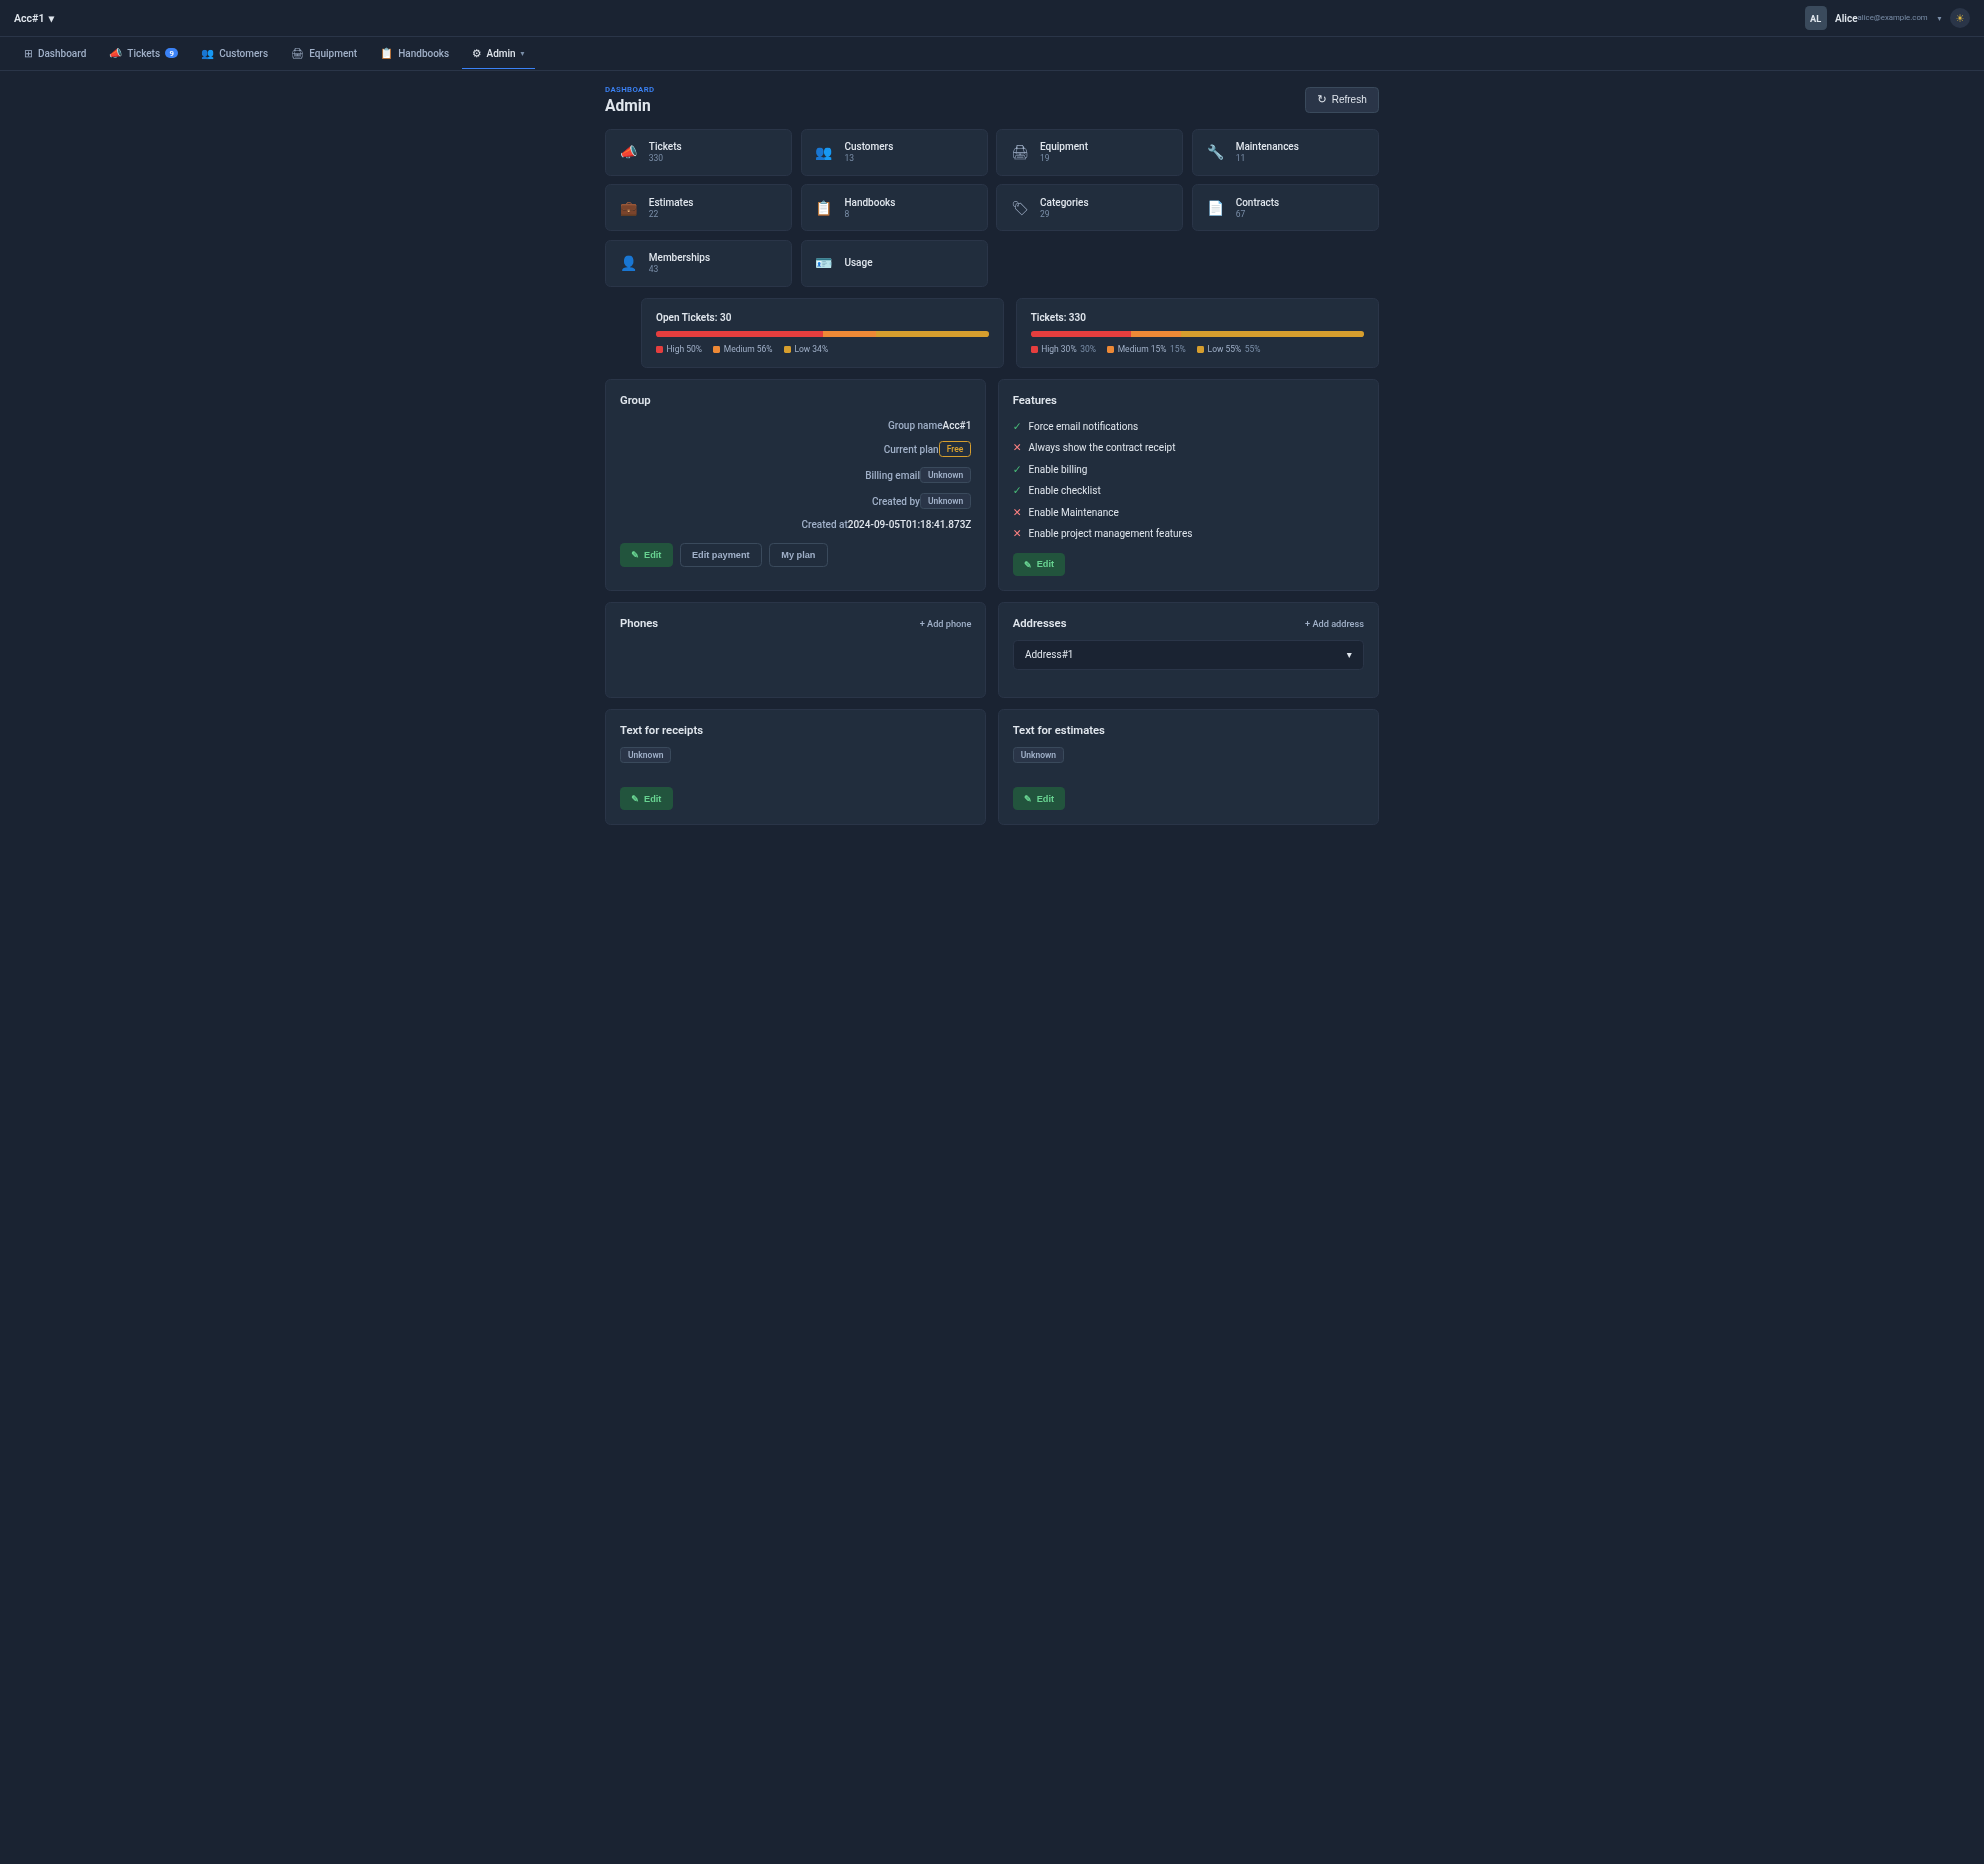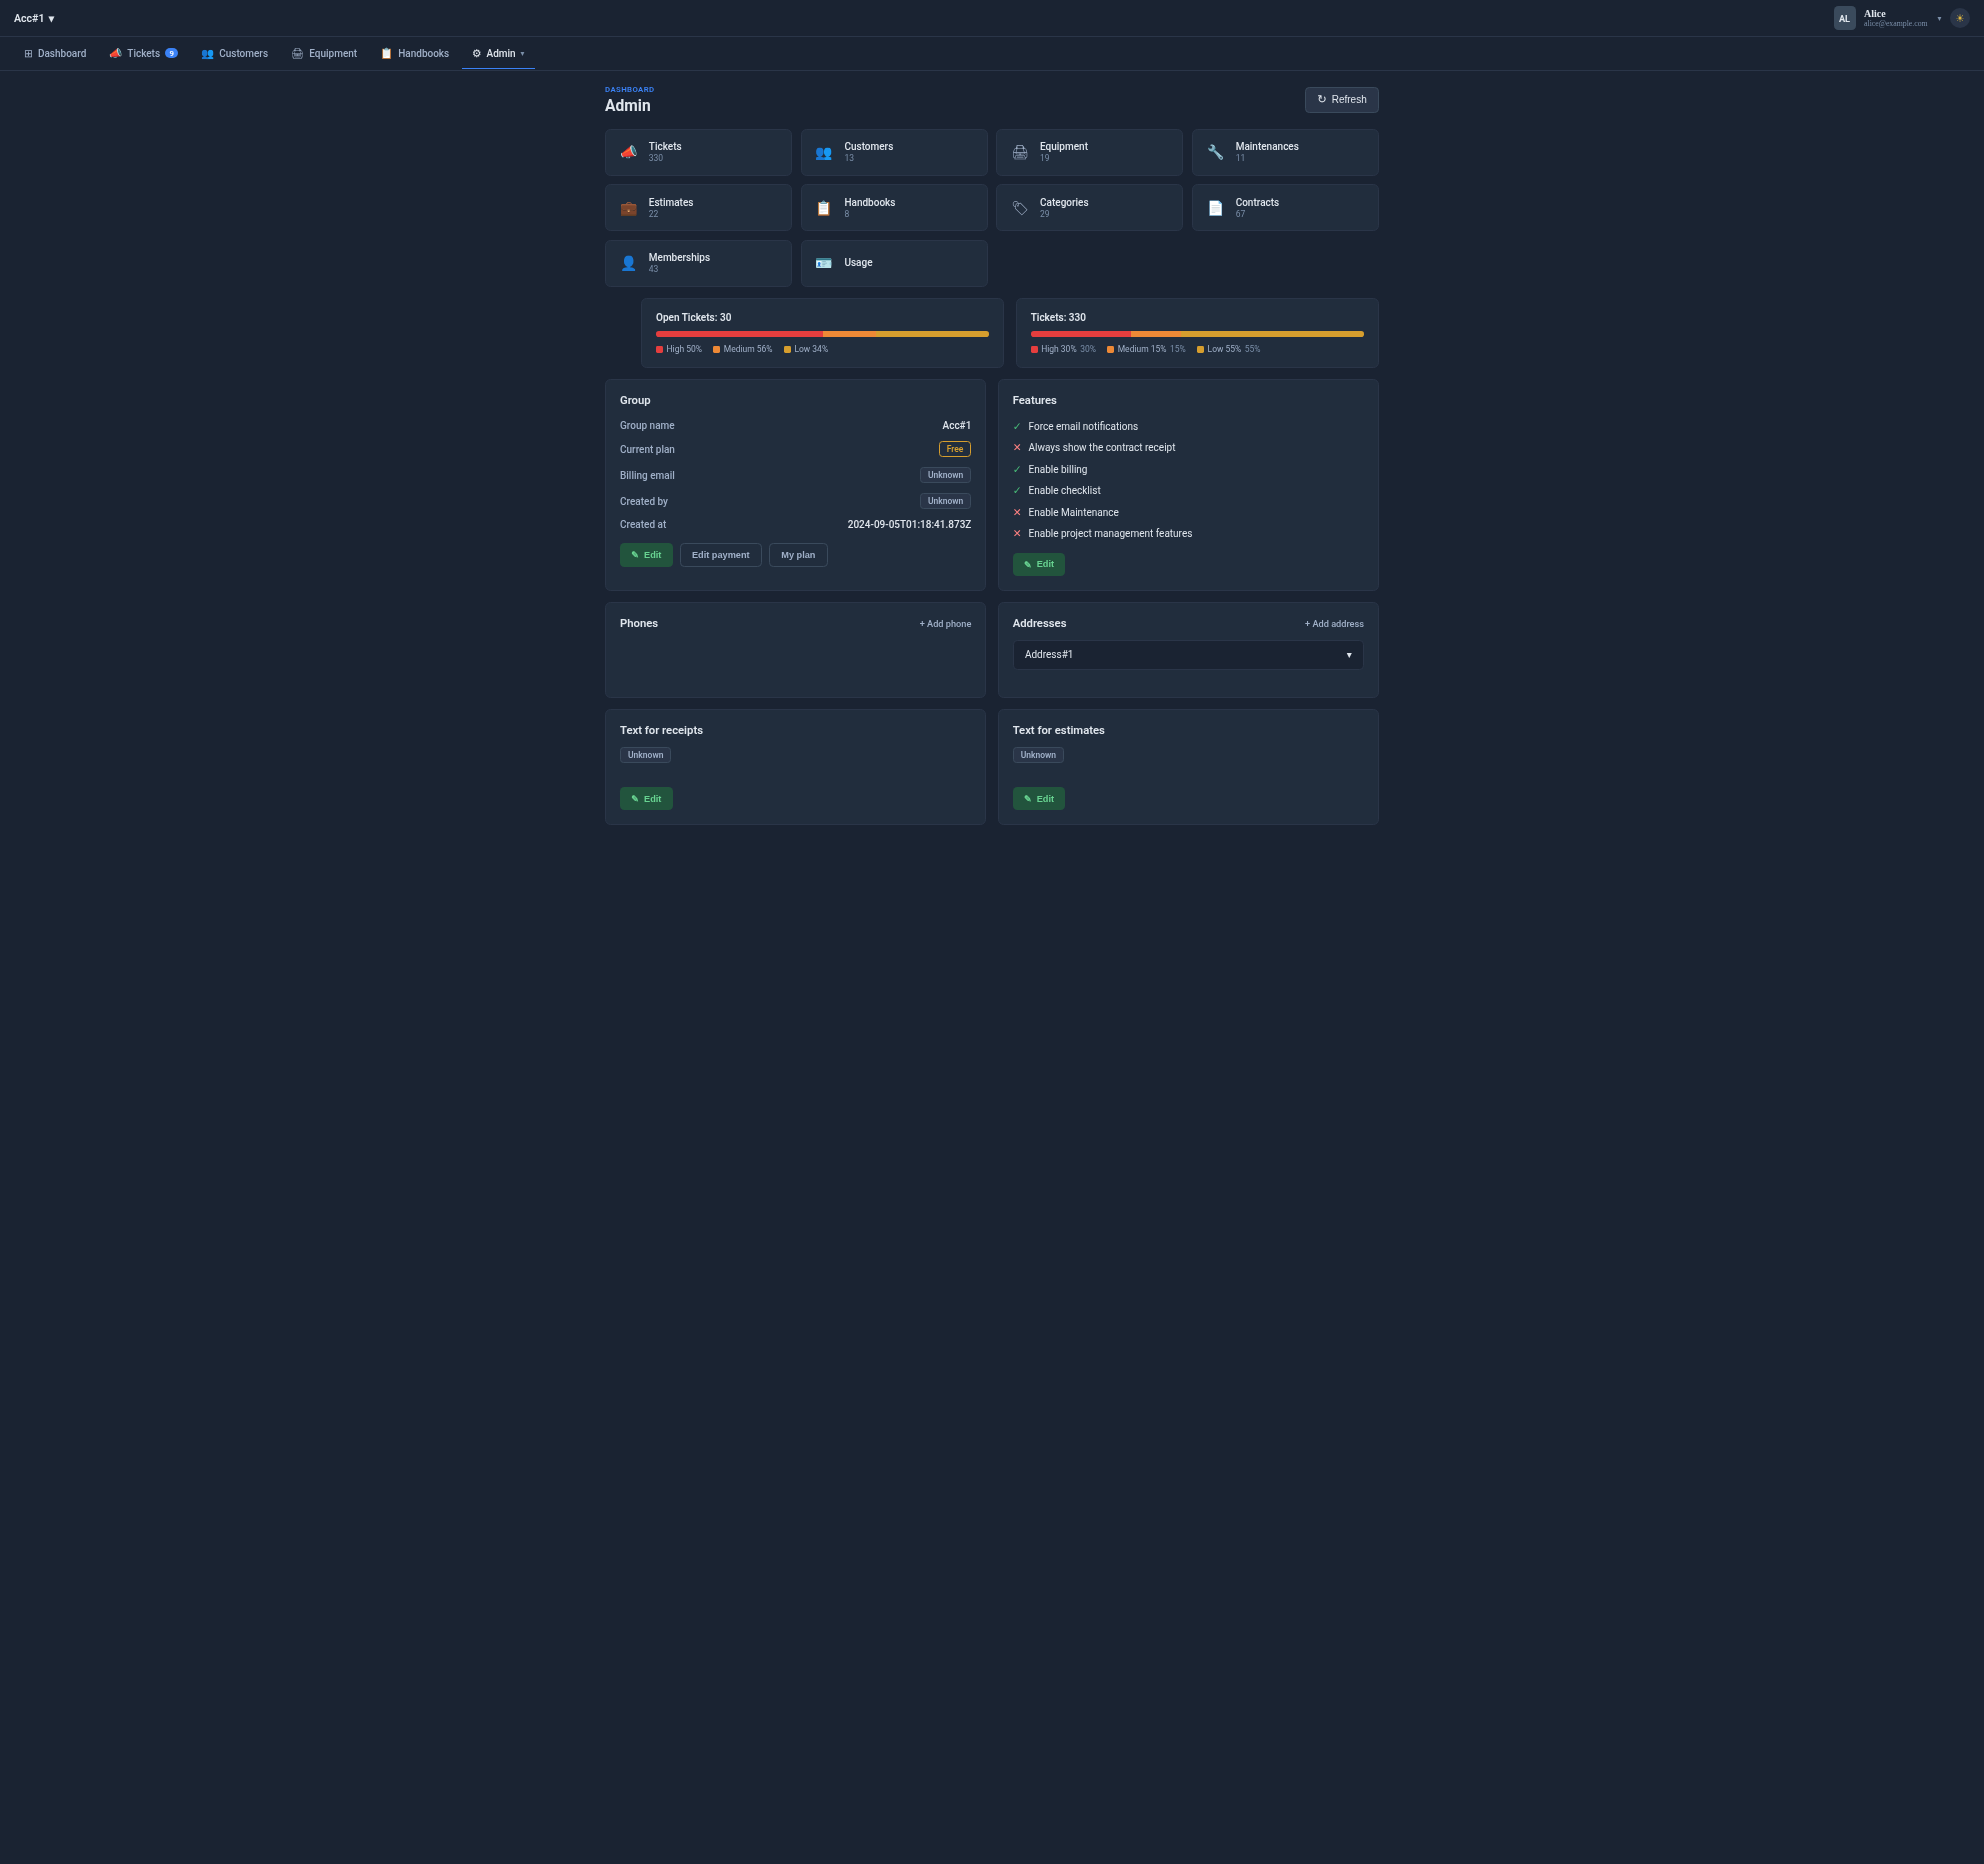--- a/index.html
+++ b/index.html
@@ -35,21 +35,21 @@
       align-items: center;
       gap: 8.5px;
     }
     .avatar {
       width: 22px; height: 24px;
       background: #3a4a5c;
       border-radius: 4.3px;
       display: flex; align-items: center; justify-content: center;
       font-weight: 700; font-size: 9.2px; color: #e0e6ed;
     }
-    .user-info { display: flex; flex-direction: column; font-family: Liberation Serif, serif; }
+    .user-info { display: flex; flex-direction: row; }
     .user-name { font-weight: 600; font-size: 10px; color: #e0e6ed; }
     .user-email { font-size: 7.8px; color: #7a8ea8; }
     .sun-icon {
       width: 20px; height: 20px;
       border-radius: 50%;
       background: #2a3548;
       display: flex; align-items: center; justify-content: center;
       color: #e0b840; font-size: 10.6px; cursor: pointer;
     }
     .chevron-small { font-size: 7.8px; color: #7a8ea8; margin-left: 1.4px; }
@@ -214,21 +214,21 @@
       padding: 14px;
     }
     .info-section-title {
       font-size: 11.3px;
       font-weight: 600;
       color: #e0e6ed;
       margin-bottom: 12.8px;
     }
     .info-row-item {
       display: flex;
-      justify-content: space-between;
+      justify-content: flex-end;
       align-items: center;
       margin-bottom: 10px;
       font-size: 10px;
     }
     .info-key { color: #a0b0c8; font-weight: 500; }
     .info-val { color: #e0e6ed; font-weight: 500; }
     .badge {
       padding: 2.1px 7px;
       border-radius: 3.5px;
       font-size: 8.5px;

